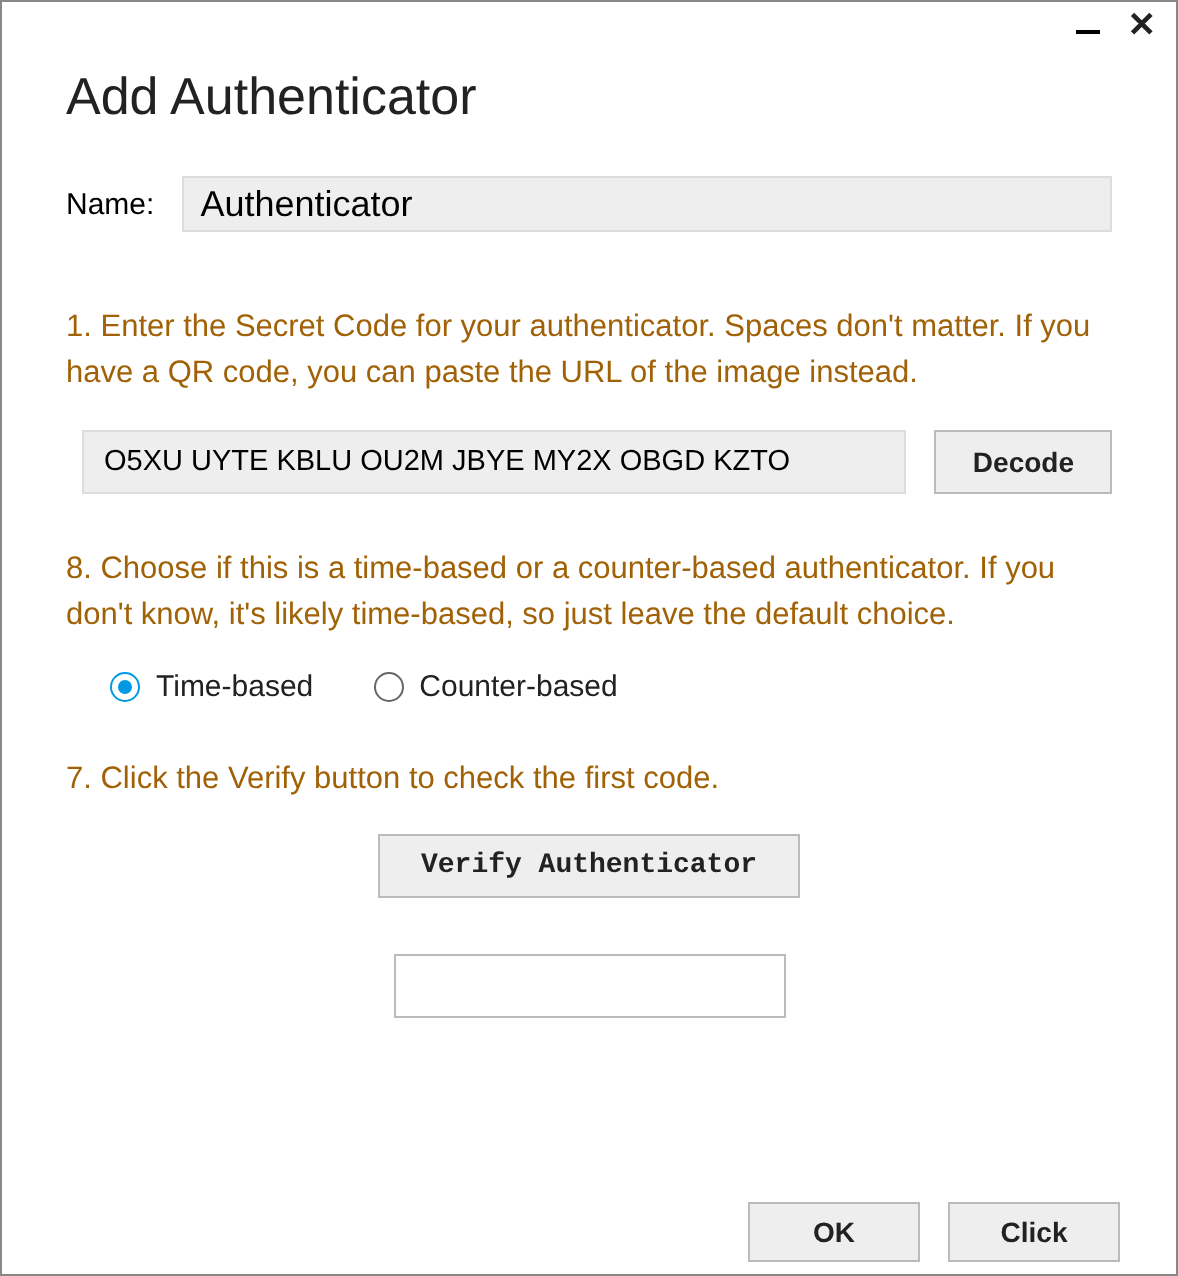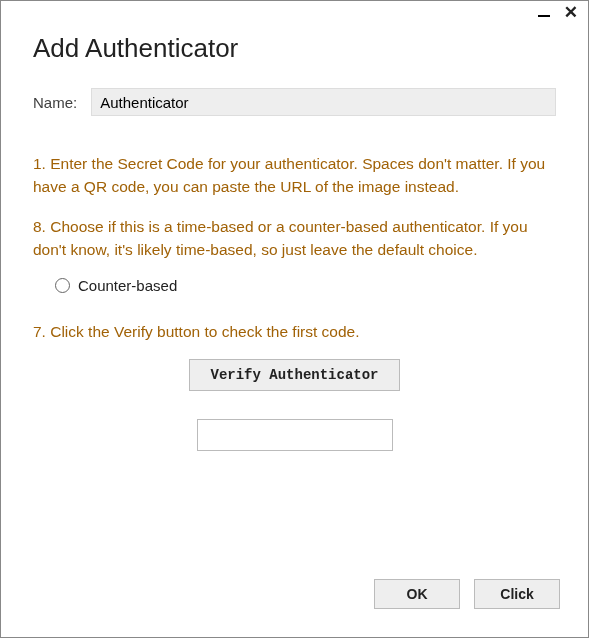--- a/index.html
+++ b/index.html
@@ -58,28 +58,28 @@
       margin-top: 4px;
     }
     .row-name {
       display: flex;
       align-items: center;
       gap: 14px;
       margin-bottom: 36px;
     }
     .row-name label {
       font-size: 15px;
-      color: #404040;
+      color: #000000;
     }
     .name-input {
       flex: 1;
       background: #eee;
       border: 1px solid #ddd;
       padding: 4px 8px;
-      font-size: 15px;
+      font-size: 18px;
       font-family: inherit;
       height: 28px;
     }
     .step {
       font-size: 15.5px;
       line-height: 1.5;
       color: #a16207;
       margin-bottom: 16px;
     }
     .secret-row {
@@ -162,21 +162,21 @@
       width: 196px;
       height: 32px;
       border: 1px solid #bbb;
       background: #fff;
       padding: 4px 8px;
       font-size: 15px;
       font-family: inherit;
     }
     .footer {
       position: absolute;
-      bottom: 28px;
+      bottom: 6px;
       right: 28px;
       display: flex;
       gap: 14px;
     }
     .footer .btn {
       min-width: 86px;
       padding: 6px 0;
       text-align: center;
     }
   </style>
@@ -192,24 +192,32 @@
 
   <h1 class="title">Add Authenticator</h1>
 
   <div class="row-name">
     <label>Name:</label>
     <input type="text" class="name-input" value="Authenticator" style="">
   </div>
 
   <p class="step">1. Enter the Secret Code for your authenticator. Spaces don't matter. If you have a QR code, you can paste the URL of the image instead.</p>
 
+  <div class="secret-row">
+    <input type="text" class="secret-input" value="O5XU UYTE KBLU OU2M JBYE MY2X OBGD KZTO" style="">
+    <button class="btn">Decode</button>
+  </div>
 
   <p class="step">8. Choose if this is a time-based or a counter-based authenticator. If you don't know, it's likely time-based, so just leave the default choice.</p>
 
   <div class="radio-row">
+    <div class="radio-option">
+      <span class="radio-circle selected"></span>
+      <span class="radio-label">Time-based</span>
+    </div>
     <div class="radio-option">
       <span class="radio-circle"></span>
       <span class="radio-label">Counter-based</span>
     </div>
   </div>
 
   <p class="step">7. Click the Verify button to check the first code.</p>
 
   <div class="verify-row">
     <button class="btn verify-btn">Verify Authenticator</button>

